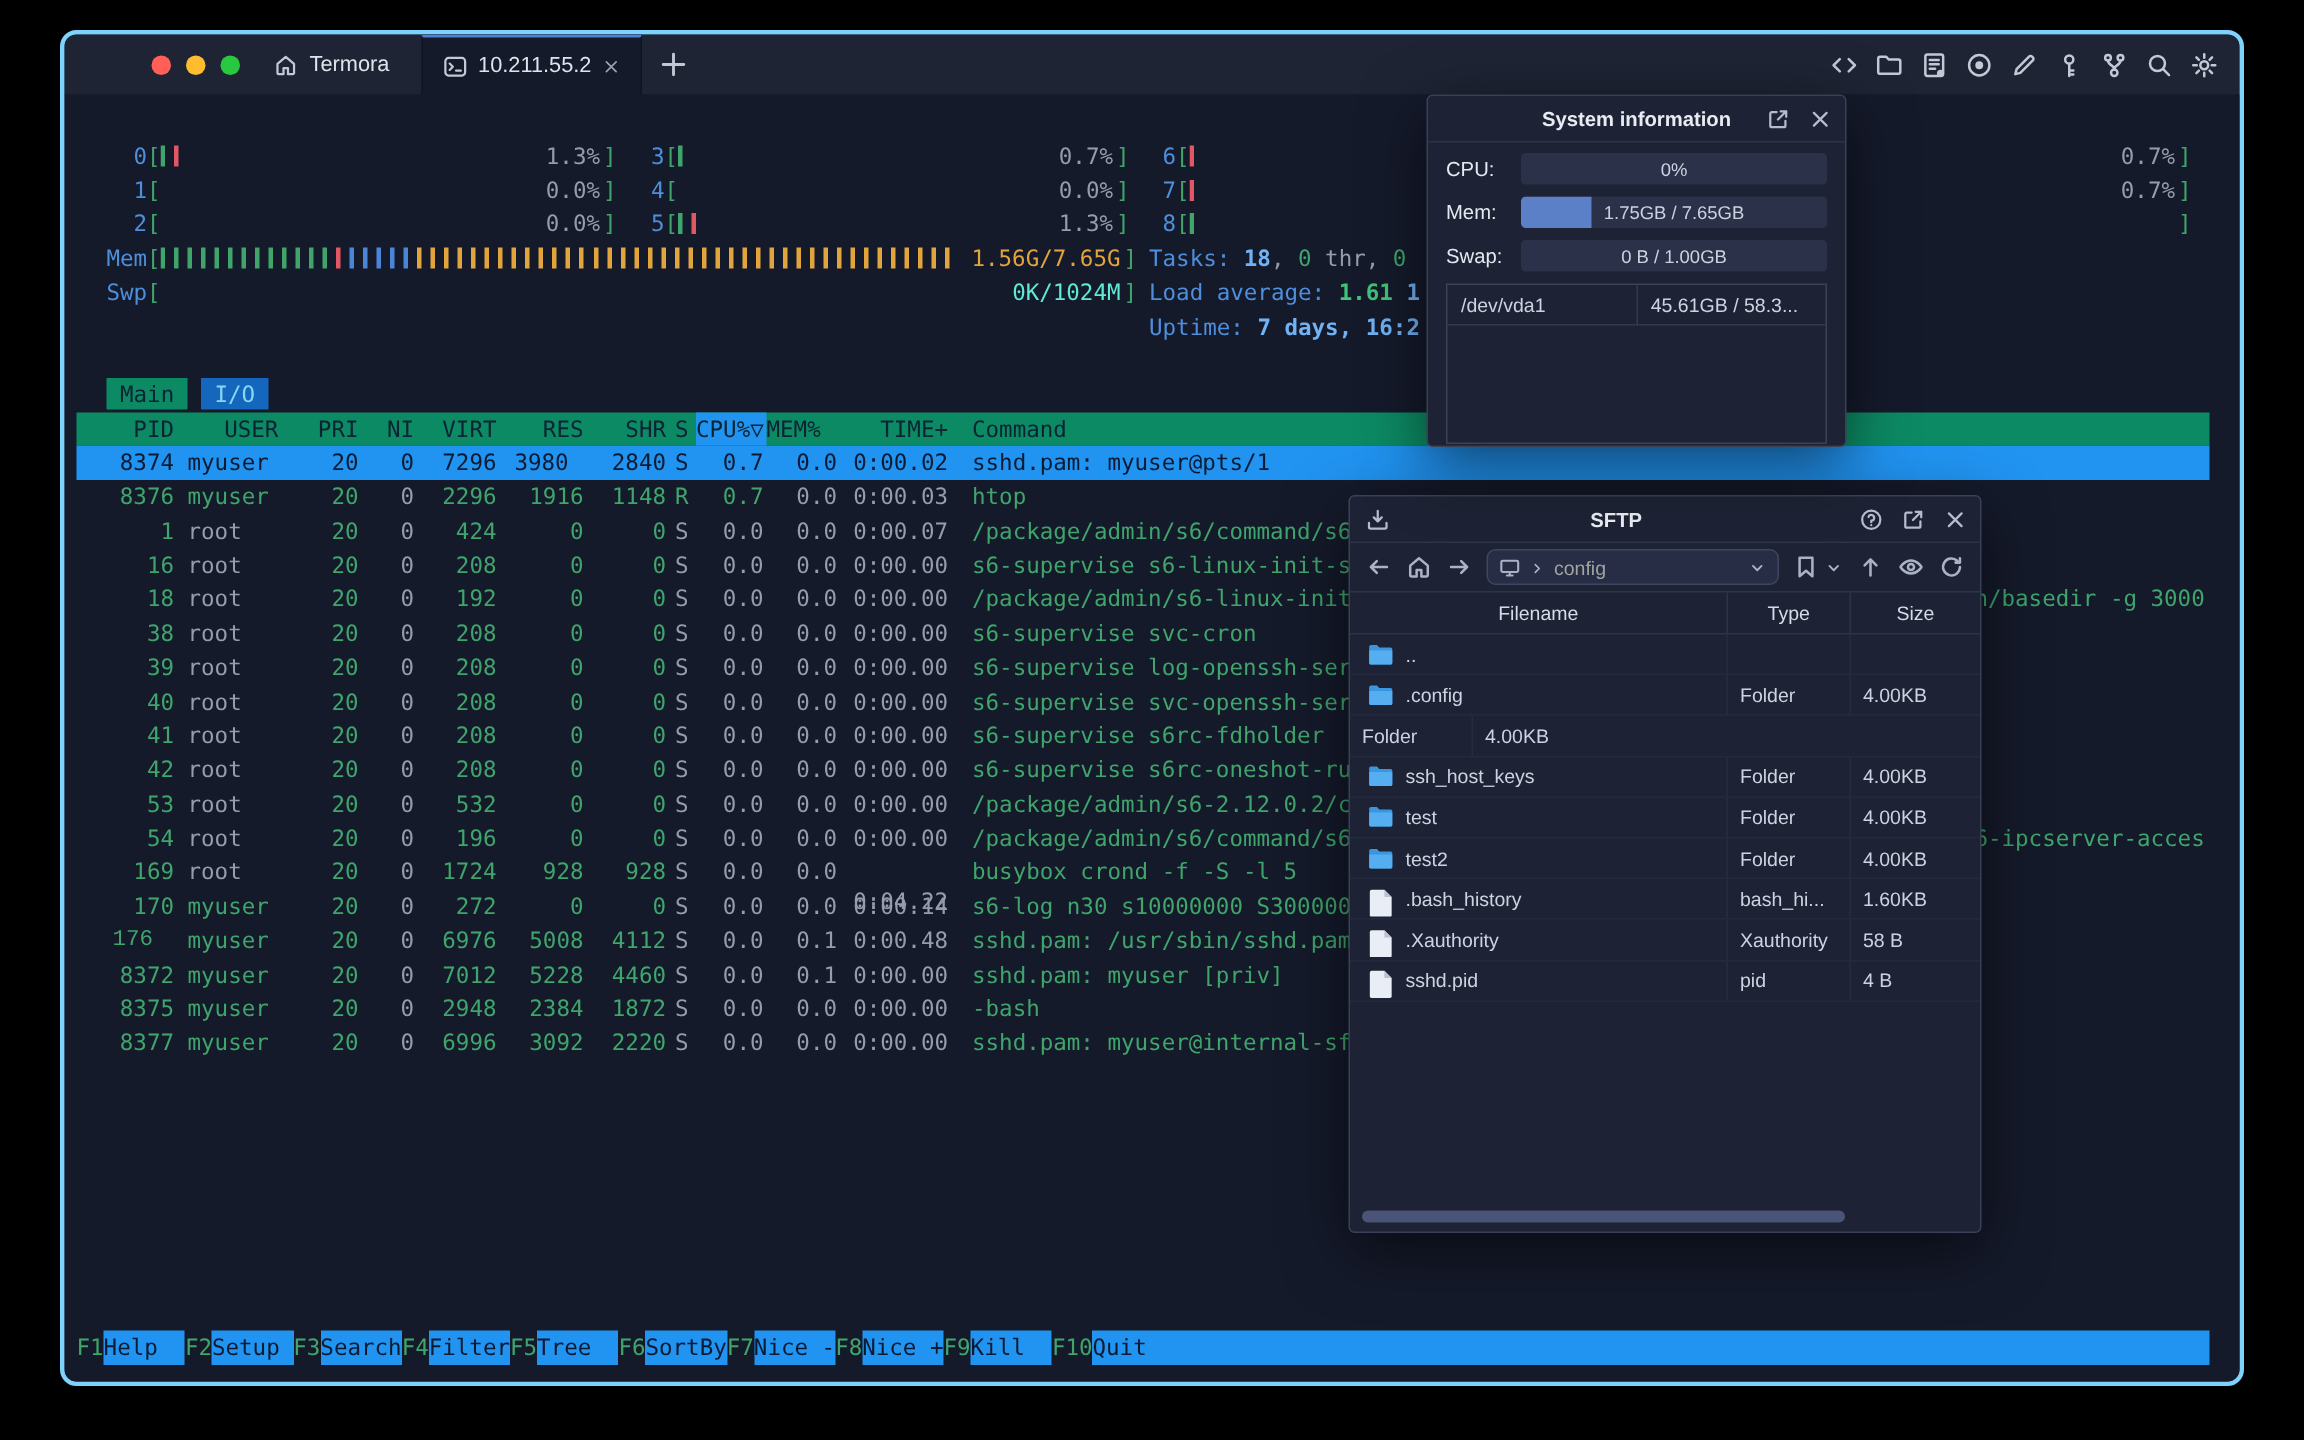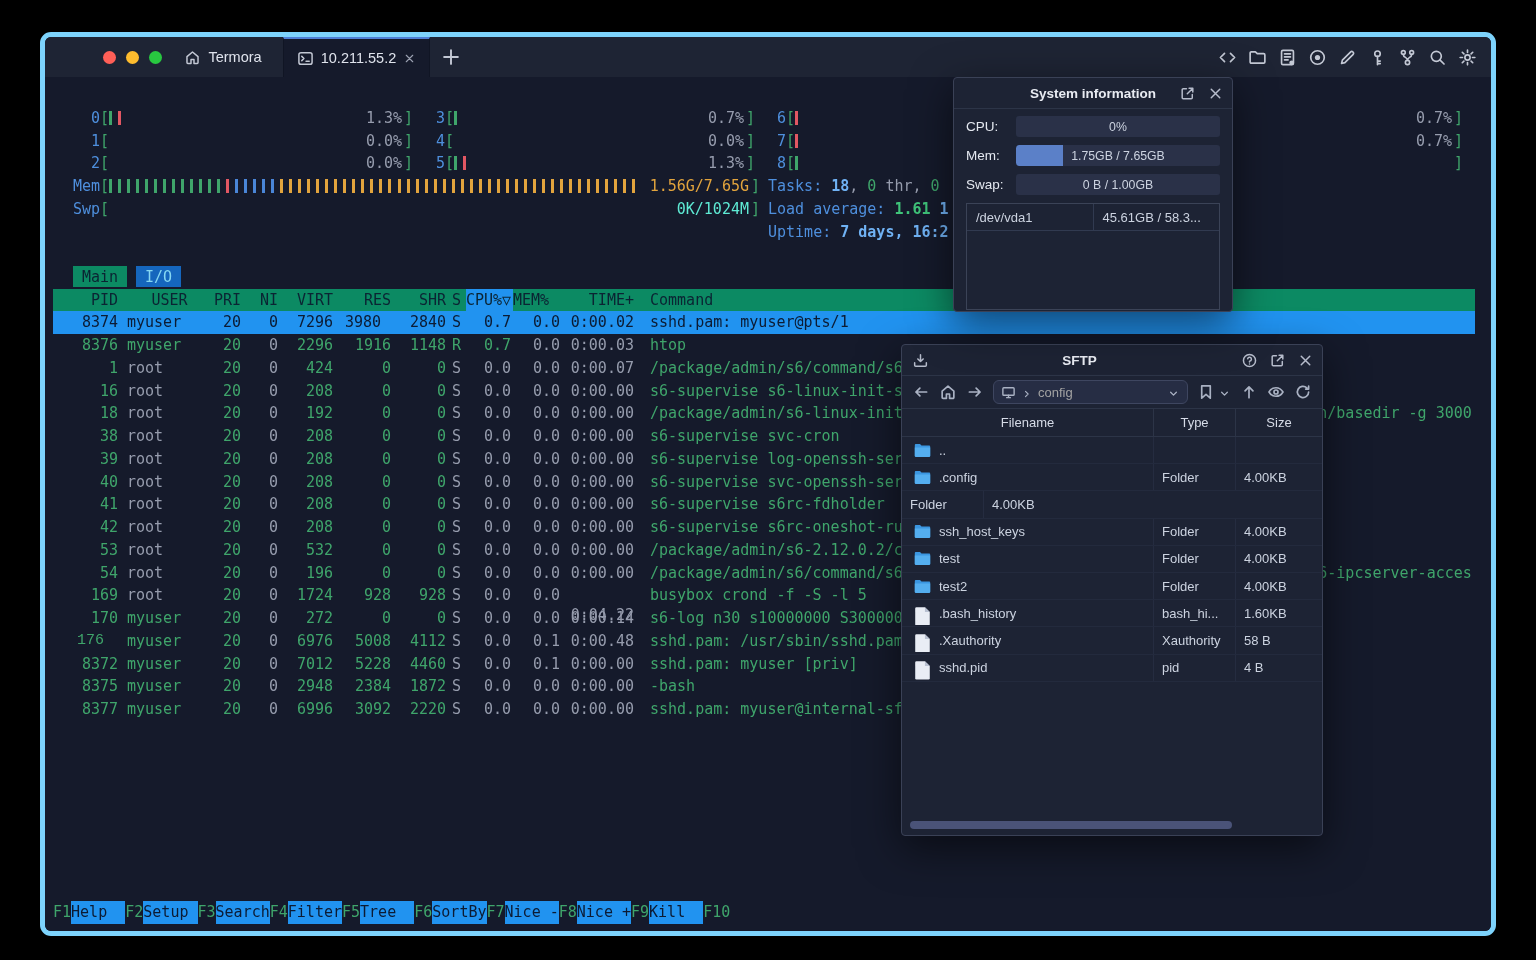--- a/index.html
+++ b/index.html
@@ -1,17 +1,17 @@
 <!DOCTYPE html>
 <html><head>
 <meta charset="utf-8">
 <style>
   html,body{margin:0;padding:0;background:#000;width:1536px;height:960px;overflow:hidden;}
   *{box-sizing:border-box;}
-  .window{position:absolute;left:40px;top:32px;width:1456px;height:904px;background:#151a2b;border-radius:11px;overflow:hidden;border:5px solid #7dd3fc;font-family:"Liberation Sans",sans-serif;}
+  .window{position:absolute;left:40px;top:20px;width:1456px;height:904px;background:#151a2b;border-radius:11px;overflow:hidden;border:3px solid #7dd3fc;font-family:"Liberation Sans",sans-serif;}
   
   .titlebar{position:absolute;left:0;top:0;right:0;height:40px;background:#1e2434;}
   .traffic{position:absolute;left:58px;top:13.5px;display:flex;gap:10px;}
   .tl{width:13px;height:13px;border-radius:50%;}
   .tab{position:absolute;top:0;height:40px;display:flex;align-items:center;gap:7px;color:#dfe3ec;font-size:14.5px;}
   .tab-home{left:128px;width:100px;justify-content:center;}
   .tab-active{left:238px;width:147px;background:#151a2b;border-top:2.5px solid #4d80d6;border-left:1px solid #101524;border-right:1px solid #101524;justify-content:center;}
   .newtab{position:absolute;left:395px;top:9px;width:22px;height:22px;color:#c3c8d4;}
   .tbicons{position:absolute;right:14px;top:0;height:40px;display:flex;align-items:center;gap:11px;}
   .tbi{width:19px;height:19px;color:#c3c8d4;display:inline-block;}
@@ -502,20 +502,21 @@
         <span class="fact">Tree</span>
         <span class="fkey">F6</span>
         <span class="fact">SortBy</span>
         <span class="fkey">F7</span>
         <span class="fact">Nice -</span>
         <span class="fkey">F8</span>
         <span class="fact">Nice +</span>
         <span class="fkey">F9</span>
         <span class="fact">Kill</span>
         <span class="fkey">F10</span>
+        <span class="fact grow">Quit</span>
       </div>
   </div>
 
   <div class="panel si">
     <div class="phdr">
       <span style="width:56px"></span>
       <span class="ptitle">System information</span>
       <span class="picon"><svg viewBox="0 0 16 16">
             <path d="M7 3.5H4a1 1 0 0 0-1 1V12a1 1 0 0 0 1 1h7.5a1 1 0 0 0 1-1V9M9.5 3H13v3.5M13 3 7.8 8.2"></path>
           </svg></span>

